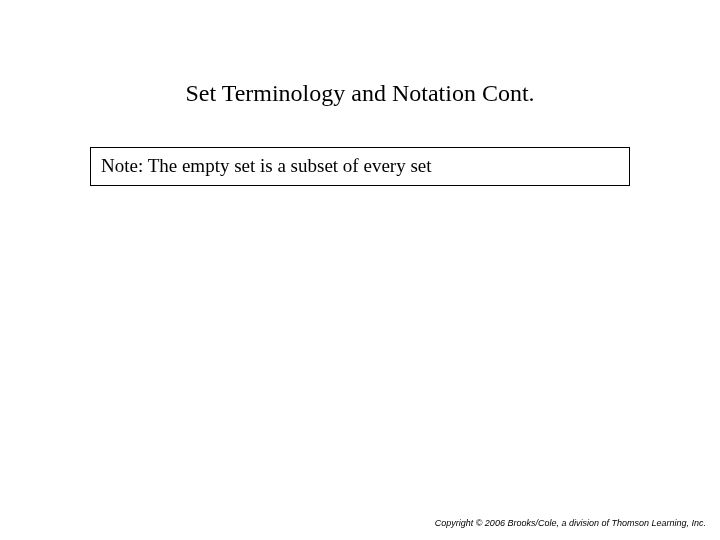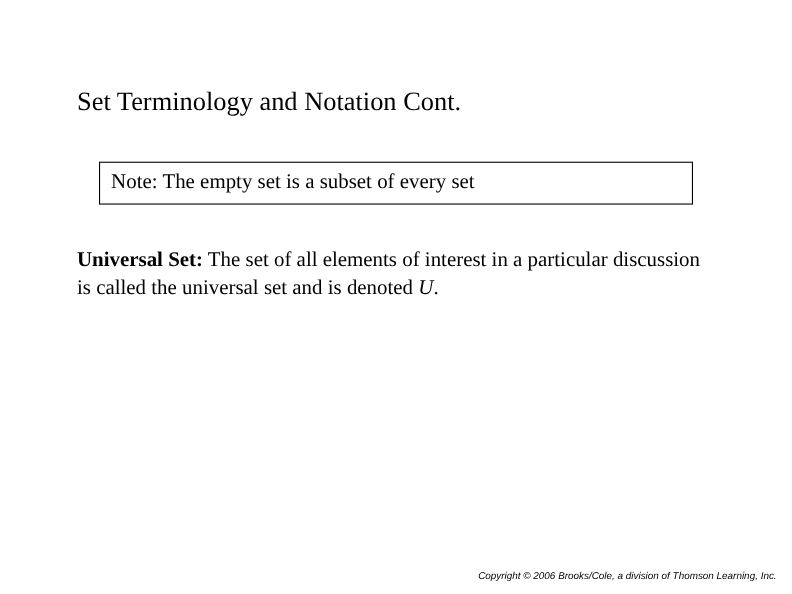--- a/index.html
+++ b/index.html
@@ -11,21 +11,21 @@
     background: #ffffff;
     color: #000000;
     position: relative;
     box-sizing: border-box;
   }
   .slide {
     padding: 80px 70px 0 70px;
     box-sizing: border-box;
   }
   .title {
-    text-align: left;
+    text-align: center;
     font-size: 24px;
     font-weight: normal;
     margin: 0 0 40px 0;
   }
   .section {
     font-size: 19px;
     line-height: 1.35;
     margin: 0 10px 18px 10px;
   }
   .term {
@@ -33,21 +33,21 @@
   }
   .italic {
     font-style: italic;
   }
   .underline {
     text-decoration: underline;
   }
   .note-box {
     border: 1px solid #000;
     padding: 6px 10px;
-    margin: 12px 20px 38px 20px;
+    margin: 12px 20px 22px 20px;
     font-size: 19px;
     line-height: 1.3;
   }
   .copyright {
     position: absolute;
     bottom: 12px;
     right: 14px;
     font-size: 9px;
     font-family: Arial, sans-serif;
     font-style: italic;
@@ -57,18 +57,15 @@
 <body>
 
 <div class="slide">
   <h1 class="title">Set Terminology and Notation Cont.</h1>
 
 
   <div class="note-box">
     <span>Note:  </span><span>The empty set is a subset of every set</span>
   </div>
 
-  <p class="section" style="margin-left:0;margin-right:0;">
-    <span class="term">Universal Set:</span><span>  The set of all elements of interest in a particular discussion is called the universal set and is denoted </span><span class="italic">U</span><span>.</span>
-  </p>
 </div>
 
 <div class="copyright">Copyright © 2006 Brooks/Cole, a division of Thomson Learning, Inc.</div>
 
 </body></html>

